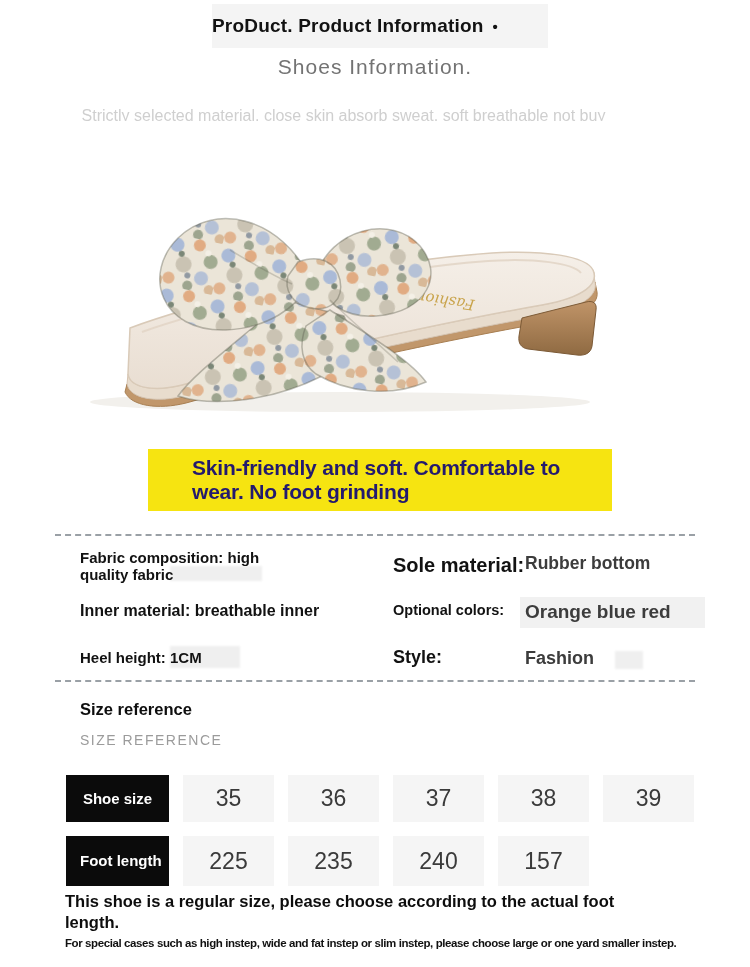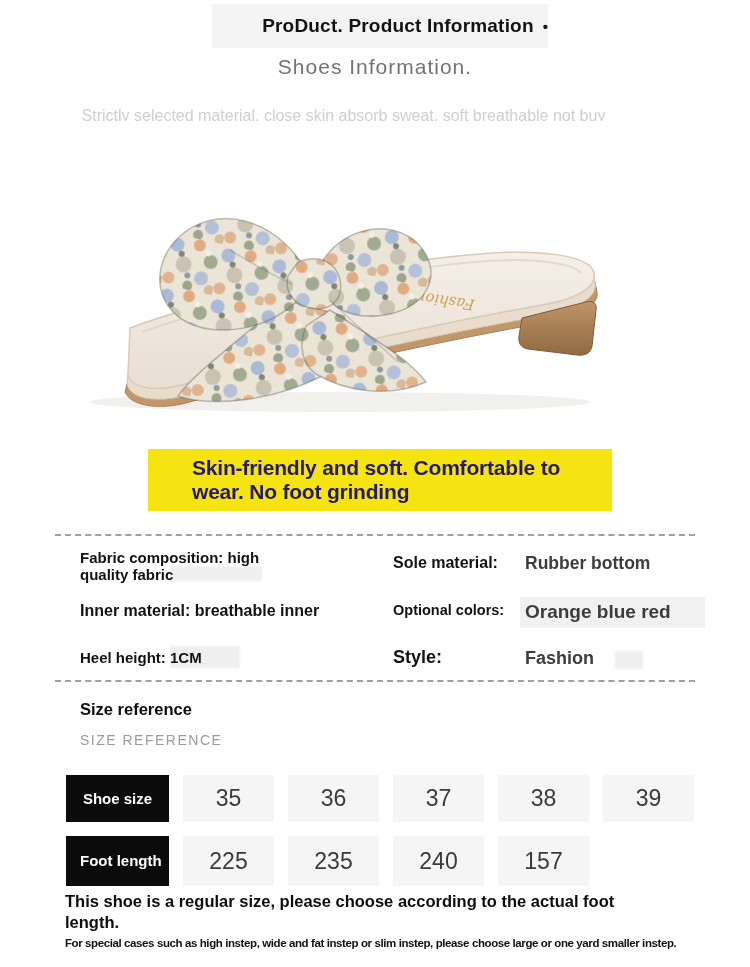--- a/index.html
+++ b/index.html
@@ -1,21 +1,21 @@
 <!DOCTYPE html>
 <html><head>
 <meta charset="utf-8">
 <style>
   html,body{margin:0;padding:0;background:#fff;}
   .page{position:relative;width:750px;height:967px;background:#ffffff;overflow:hidden;
         font-family:"Liberation Sans","DejaVu Sans",sans-serif;color:#111;}
 
   
   .hdr-pill{position:absolute;left:212px;top:4px;width:336px;height:44px;background:#f4f4f4;
-            display:flex;align-items:center;justify-content:flex-end;}
+            display:flex;align-items:center;justify-content:flex-start;}
   .hdr-title{font-weight:bold;font-size:19px;color:#121212;letter-spacing:.2px;}
   .hdr-dot{font-weight:bold;font-size:15px;margin-left:9px;color:#121212;}
   .subtitle{position:absolute;left:0;top:55px;width:750px;text-align:center;
             font-size:21px;color:#737373;letter-spacing:1px;}
   .tagline{position:absolute;left:0;top:107px;width:687px;height:14px;overflow:hidden;
            text-align:center;font-size:16px;color:#cfcfcf;white-space:nowrap;}
 
   
   .photo{position:absolute;left:30px;top:150px;width:620px;height:290px;}
 
@@ -27,21 +27,21 @@
 
   .dashes{position:absolute;left:55px;width:640px;border-top:2px dashed #9aa0a6;}
   .d1{top:534px;} .d2{top:680px;}
 
   
   .spec-left{position:absolute;left:80px;width:300px;font-weight:bold;color:#121212;}
   .sl1{top:549px;font-size:15px;line-height:1.15;width:230px;}
   .sl2{top:602px;font-size:16px;}
   .sl3{top:649px;font-size:15px;}
   .spec-label{position:absolute;left:393px;font-weight:bold;color:#121212;}
-  .lab1{top:554px;font-size:16px;}
+  .lab1{top:554px;font-size:20px;}
   .lab2{top:602px;font-size:14.5px;}
   .lab3{top:647px;font-size:18px;}
   .spec-value{position:absolute;left:525px;font-weight:bold;color:#3c3c3c;}
   .val1{top:553px;font-size:17.5px;}
   .val2{top:601px;font-size:19px;}
   .val3{top:648px;font-size:18px;}
   .ghost{position:absolute;background:#efefef;filter:blur(1px);}
   .g-val2{left:520px;top:597px;width:185px;height:31px;filter:none;background:#f1f1f1;z-index:0;}
   .g1{left:170px;top:566px;width:92px;height:15px;}
   .g2{left:170px;top:646px;width:70px;height:22px;}

